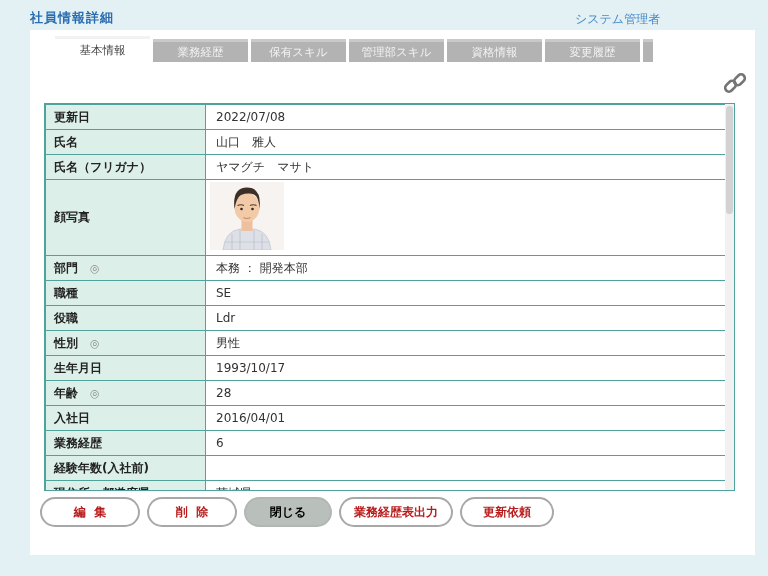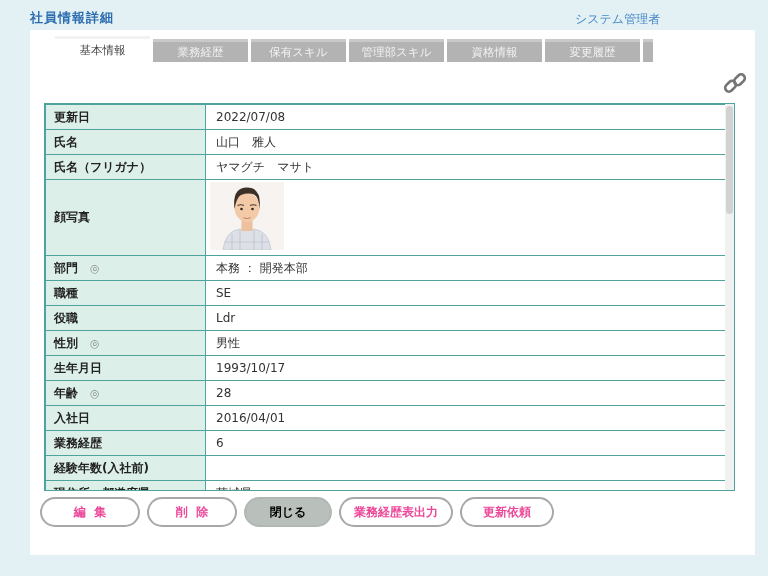--- a/index.html
+++ b/index.html
@@ -74,21 +74,21 @@
   .btn-row {
     position:absolute; left:10px; top:467px;
     display:flex; align-items:center;
   }
   .btn {
     height:30px; border-radius:16px; margin-right:7px;
     font-size:12px; font-weight:bold; cursor:pointer;
     display:flex; align-items:center; justify-content:center;
     white-space:nowrap;
   }
-  .btn.outline { background:#fff; border:2px solid #a8a8a8; color:#ec4899; }
+  .btn.outline { background:#fff; border:2px solid #a8a8a8; color:#b91c1c; }
   .btn.filled  { background:#b9bfbb; border:2px solid #b1b7b3; color:#000000; }
   .btn.spaced  { letter-spacing:0.7em; text-indent:0.7em; }
   .w-edit{width:100px} .w-delete{width:90px} .w-close{width:88px}
   .w-export{width:114px} .w-request{width:94px}
 </style>
 </head>
 <body>
 
 <div class="page-title">社員情報詳細</div>
 <div class="user-link">システム管理者</div>

